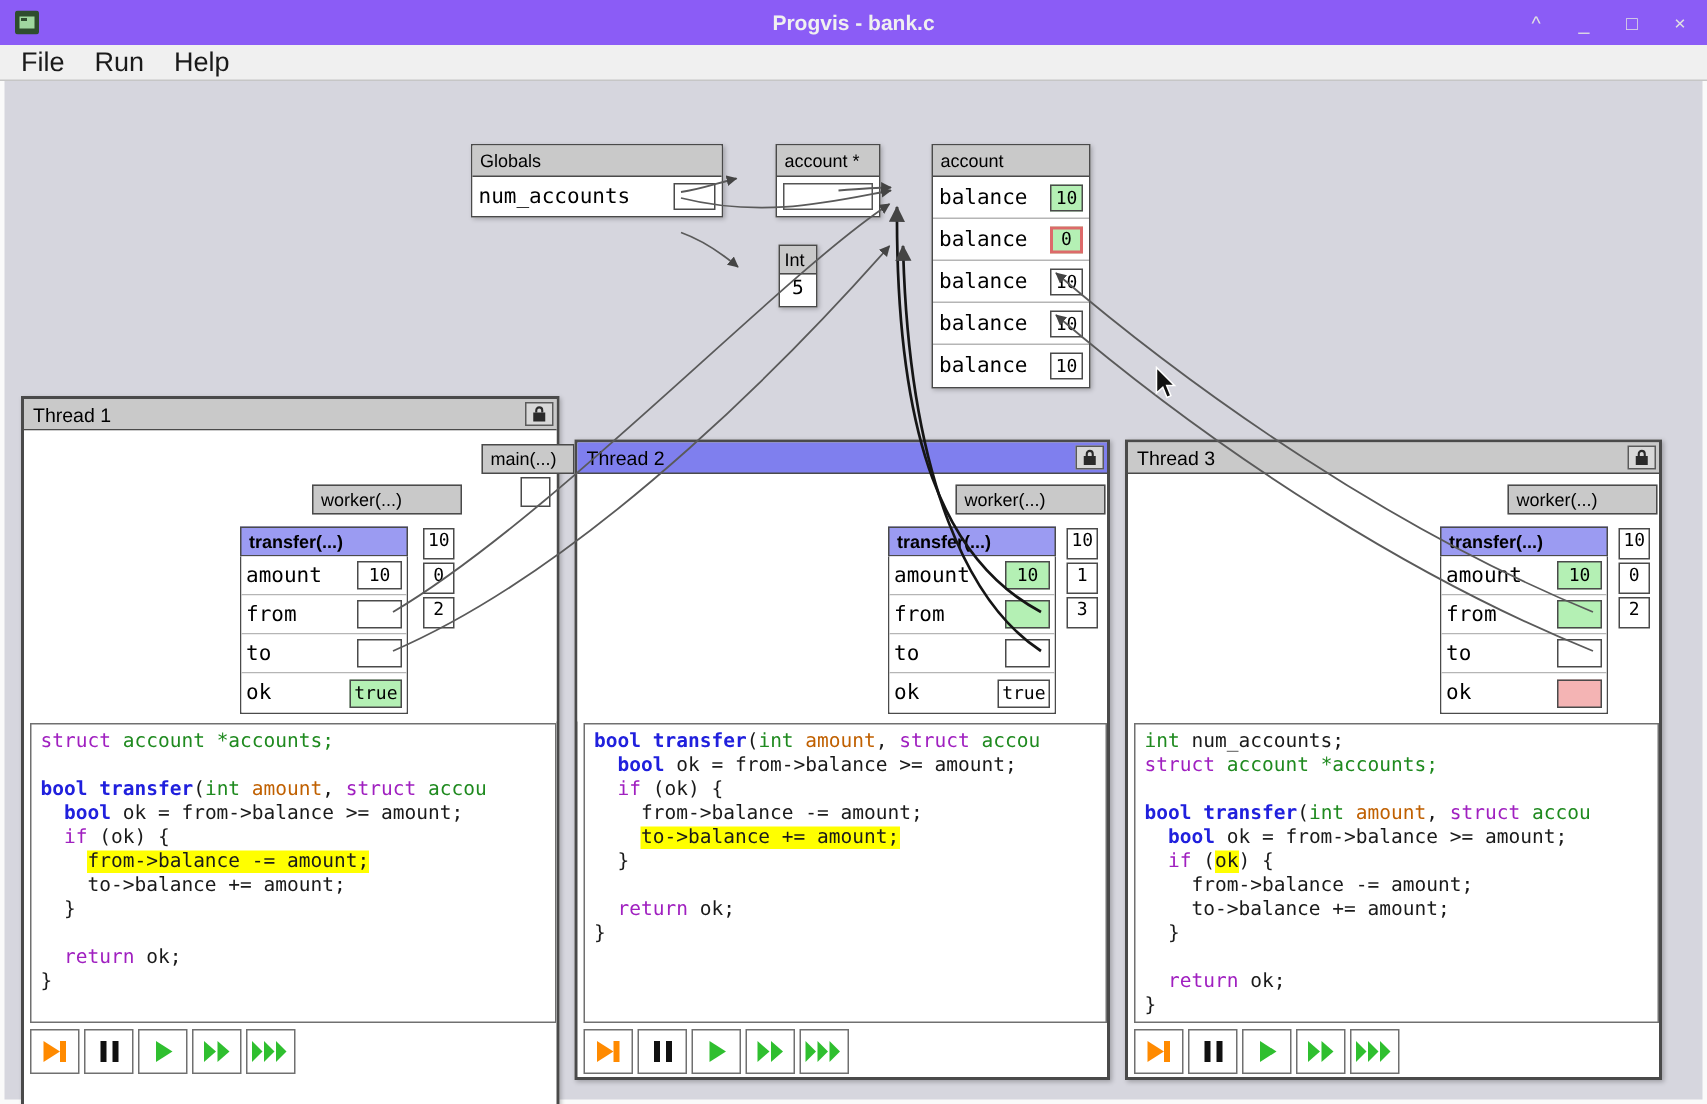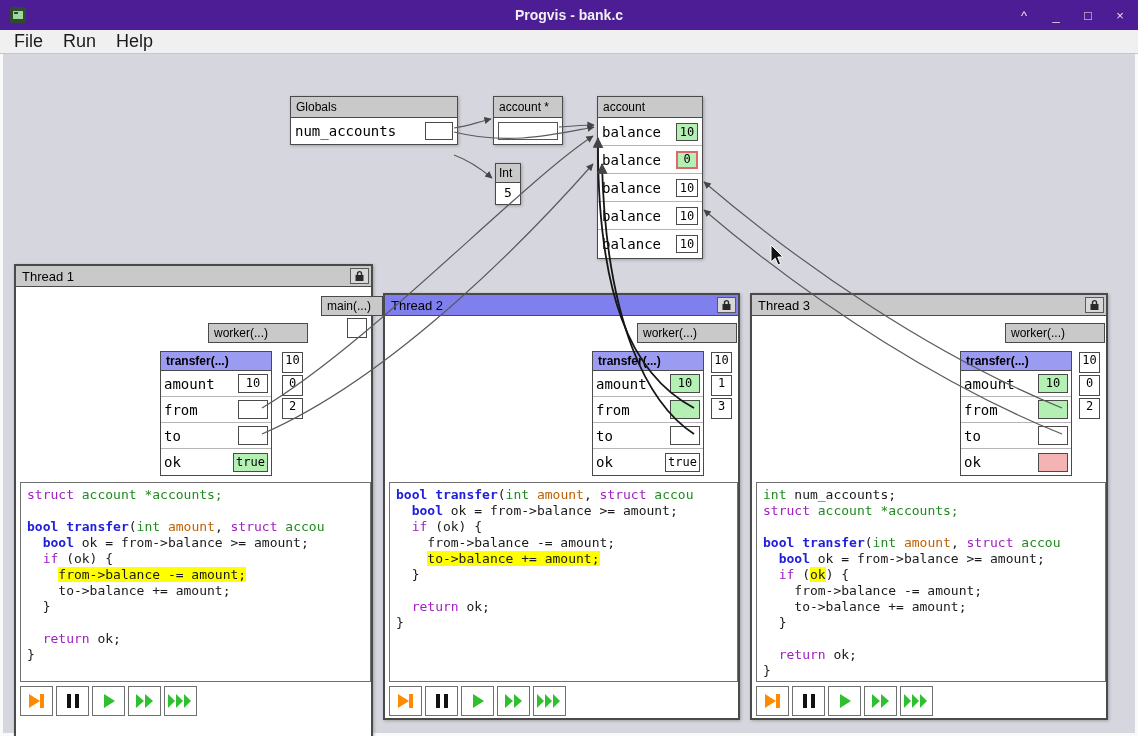--- a/index.html
+++ b/index.html
@@ -1,36 +1,36 @@
 <!DOCTYPE html>
 <html><head>
 <meta charset="utf-8">
 <style>
   * { box-sizing: border-box; margin: 0; padding: 0; }
   html,body { width:1138px; height:736px; }
   body { font-family:"Liberation Sans", sans-serif; background:#888; }
   .app { width:1138px; height:736px; background:#d6d6de; overflow:hidden; }
 
   
-  .titlebar { height:30px; background:#4c1d95; display:flex; align-items:center; padding:0 10px; position:relative; }
+  .titlebar { height:30px; background:#8b5cf6; display:flex; align-items:center; padding:0 10px; position:relative; }
   .app-icon { width:16px; height:16px; display:inline-block; z-index:2; }
   .title { position:absolute; left:0; right:0; text-align:center; color:#f0f0f0; font-weight:bold; font-size:14px; pointer-events:none; z-index:1; }
   .winbtns { margin-left:auto; display:flex; gap:16px; color:#e2e2e2; font-size:13px; z-index:2; }
   .winbtn { width:16px; text-align:center; cursor:default; }
   .menubar { height:24px; background:#f0f0f0; border-bottom:1px solid #c6c6c6; display:flex; align-items:center; padding:0 4px; font-size:18px; color:#1a1a1a; }
   .menuitem { padding:3px 10px; }
 
   
   .canvas { position:relative; width:1138px; height:682px; background:#d6d6de;
             box-shadow: inset 3px 0 0 #fafafa, inset 0 -3px 0 #fafafa, inset -3px 0 0 #fafafa; overflow:hidden; }
   .edges { position:absolute; left:0; top:0; width:1138px; height:682px; z-index:40; pointer-events:none; }
   .cursor { position:absolute; left:770px; top:190px; z-index:60; pointer-events:none; }
 
   
-  .panel { position:absolute; background:#fff; border:1px solid #4a4a4a; z-index:10; box-shadow:1px 1px 3px rgba(0,0,0,.25); }
+  .panel { position:absolute; background:#fff; border:1px solid #4a4a4a; z-index:10; box-shadow:1px 1px 3px rgba(0,0,0,.25);margin-left:24px; }
   .phead { background:#c9c9c9; border-bottom:1px solid #4a4a4a; font-size:12px; padding:3px 5px; white-space:nowrap; }
   #globals-panel { left:290px; top:42px; width:168px; }
   #account-ptr-panel { left:493px; top:42px; width:70px; }
   #account-ptr-panel .pbody { padding:4px; }
   .ptrcell { display:block; height:18px; border:1px solid #555; background:#fff; }
   #account-panel { left:597px; top:42px; width:106px; }
   #int-panel { left:495px; top:109px; width:26px; }
   #int-panel .phead { padding:2px 3px; }
   #int-panel .cell { display:block; height:21px; text-align:center; font:13px "DejaVu Sans Mono", monospace; line-height:20px; }
 

